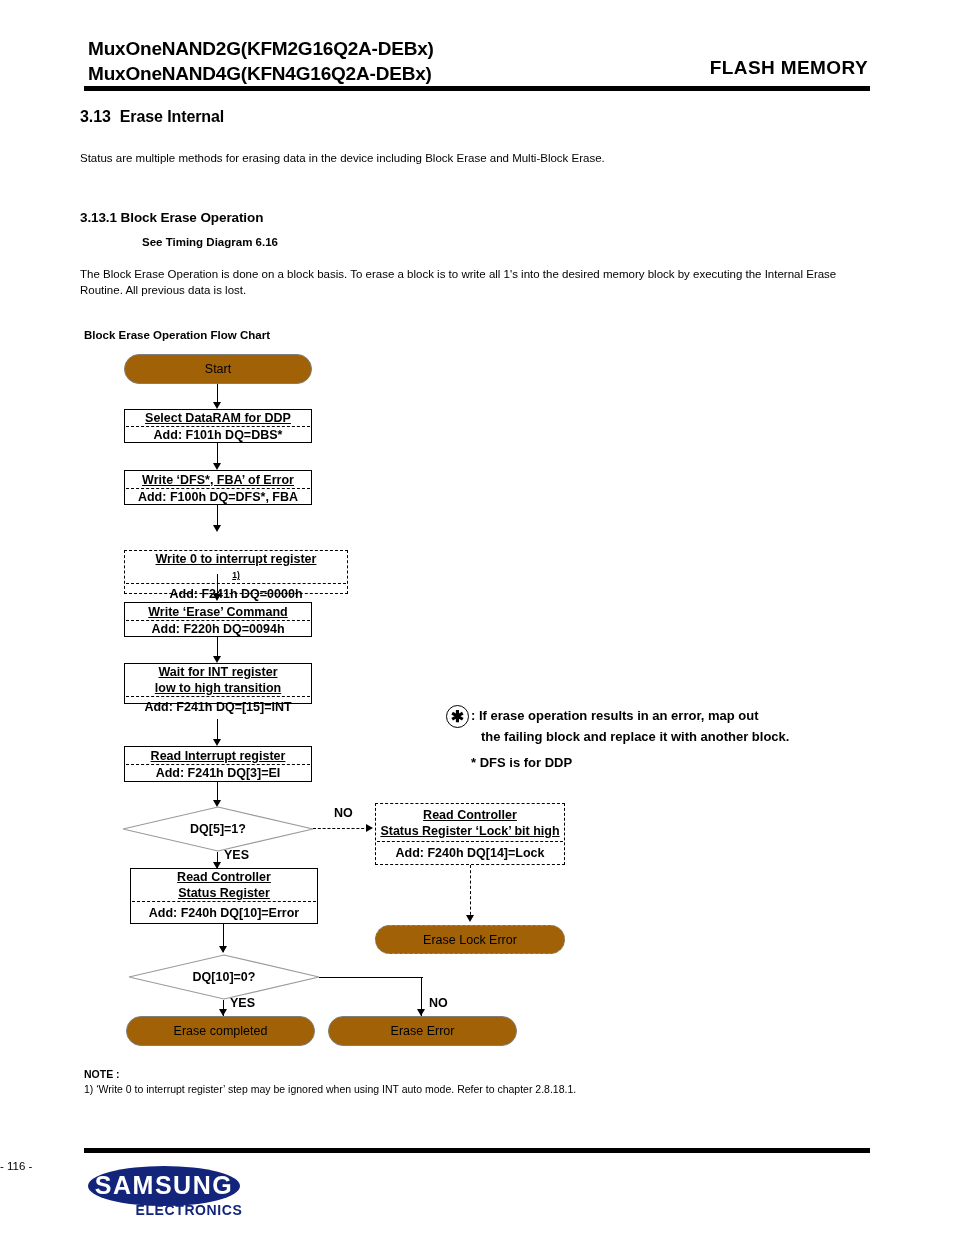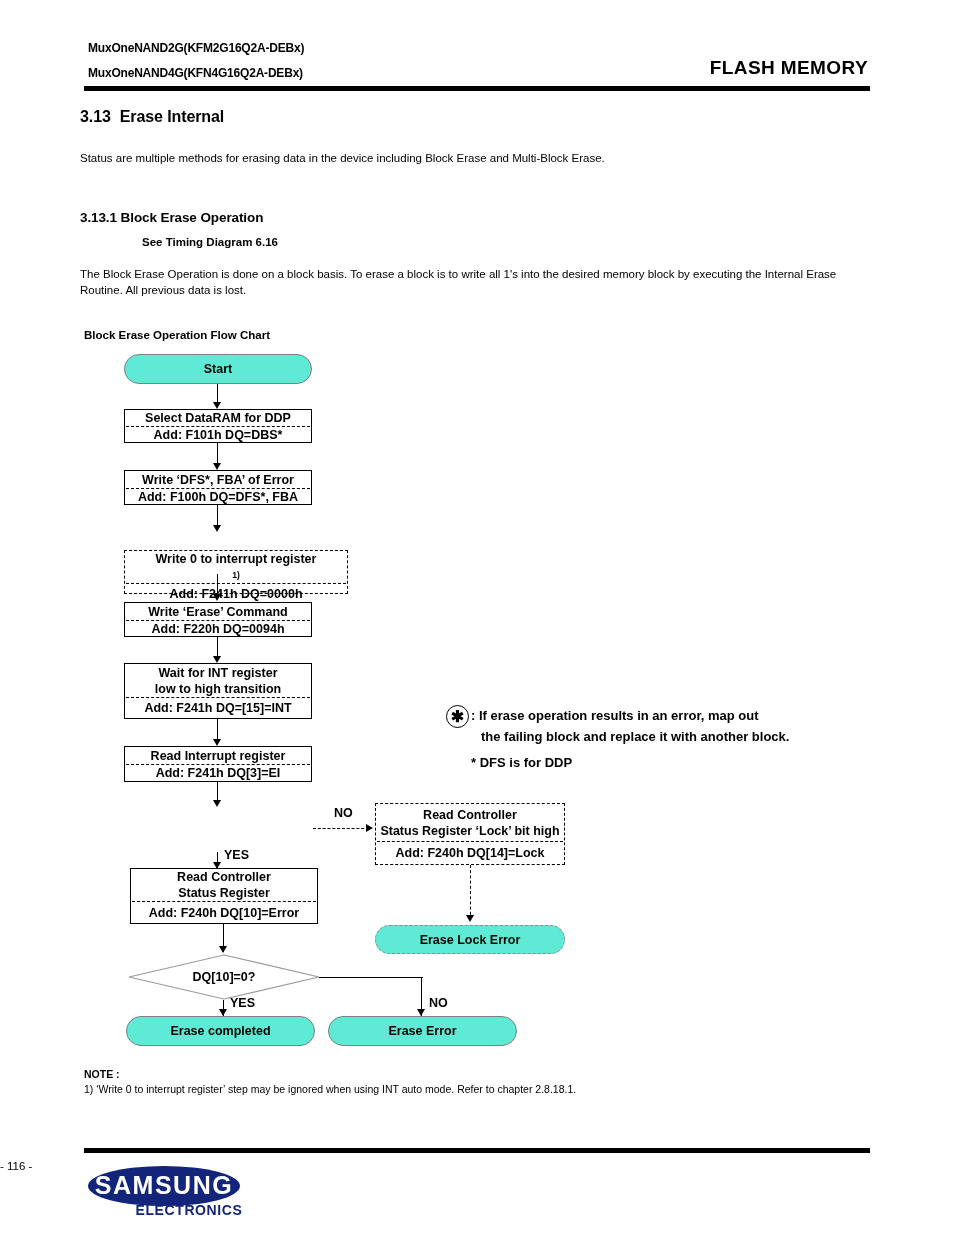--- a/index.html
+++ b/index.html
@@ -14,21 +14,21 @@
     font-family: "Liberation Sans", sans-serif;
     color: #000000;
     overflow: hidden;
   }
   .page { position: absolute; inset: 0; }
 
   
   .hdr-titles {
     position: absolute;
     left: 88px; top: 36px;
-    font-size: 12px;
+    font-size: 19px;
     font-weight: bold;
     line-height: 25px;
     letter-spacing: -0.2px;
     white-space: nowrap;
   }
   .hdr-right {
     position: absolute;
     right: 86px; top: 57px;
     font-size: 19px;
     font-weight: bold;
@@ -83,22 +83,22 @@
 
   .term {                 
     position: absolute;
     border: 1.2px solid #7f7f7f;
     border-radius: 999px;
     box-sizing: border-box;
     display: flex;
     align-items: center;
     justify-content: center;
     font-size: 12.5px;
-    font-weight: bold;
-    background: #5eead4;
+    font-weight: normal;
+    background: #a16207;
     text-align: left;
   }
   .term.dashed {
     border-style: dashed;
     border-width: 1.6px;
     border-color: #8c8c8c;
   }
 
   .proc {                 
     position: absolute;
@@ -115,20 +115,21 @@
     flex: 1 1 auto;
     display: flex;
     flex-direction: column;
     align-items: center;
     justify-content: center;
     font-size: 12.5px;
     font-weight: bold;
     line-height: 16px;
     text-align: left;
     padding: 0 3px;
+    text-decoration: underline;
   }
   .proc .divider {
     height: 0;
     border-top: 1.8px dashed #000;
     margin: 0 1px;
   }
   .proc .bot {
     flex: 0 0 auto;
     display: flex;
     align-items: center;
@@ -291,39 +292,45 @@
   <div class="arrow-d" style="left:213px; top:594px;"></div>
 
   <div class="proc" style="left:124px; top:602px; width:188px; height:35px;">
     <div class="top">Write ‘Erase’ Command</div>
     <div class="divider"></div>
     <div class="bot" style="height:15px;">Add: F220h DQ=0094h</div>
   </div>
   <div class="vline" style="left:217px; top:637px; height:24px;"></div>
   <div class="arrow-d" style="left:213px; top:656px;"></div>
 
-  <div class="proc" style="left:124px; top:663px; width:188px; height:56px;">
+  <div class="proc" style="left:124px; top:663px; width:188px; height:41px;">
     <div class="top">
       <span>Wait for INT register</span>
       <span>low to high transition</span>
     </div>
     <div class="divider"></div>
     <div class="bot" style="height:20px;">Add: F241h DQ=[15]=INT</div>
   </div>
   <div class="vline" style="left:217px; top:719px; height:24px;"></div>
   <div class="arrow-d" style="left:213px; top:739px;"></div>
 
   <div class="proc" style="left:124px; top:746px; width:188px; height:36px;">
     <div class="top">Read Interrupt register</div>
     <div class="divider"></div>
     <div class="bot" style="height:16px;">Add: F241h DQ[3]=EI</div>
   </div>
   <div class="vline" style="left:217px; top:782px; height:22px;"></div>
   <div class="arrow-d" style="left:213px; top:800px;"></div>
 
+  <div class="diamond-wrap" style="left:122px; top:806px; width:192px; height:46px;">
+    <svg width="192" height="46" viewBox="0 0 192 46">
+      <polygon points="96,1 191,23 96,45 1,23" fill="#ffffff" stroke="#9a9a9a" stroke-width="1.2"></polygon>
+    </svg>
+    <div class="diamond-label">DQ[5]=1?</div>
+  </div>
 
   <div class="vline" style="left:217px; top:852px; height:22px;"></div>
   <div class="arrow-d" style="left:213px; top:862px;"></div>
   <div class="edge-label" style="left:224px; top:848px;">YES</div>
 
   <div class="hline dash" style="left:313px; top:828px; width:56px;"></div>
   <div class="arrow-r" style="left:366px; top:824px;"></div>
   <div class="edge-label" style="left:334px; top:806px;">NO</div>
 
   <div class="proc dashed" style="left:375px; top:803px; width:190px; height:62px;">

